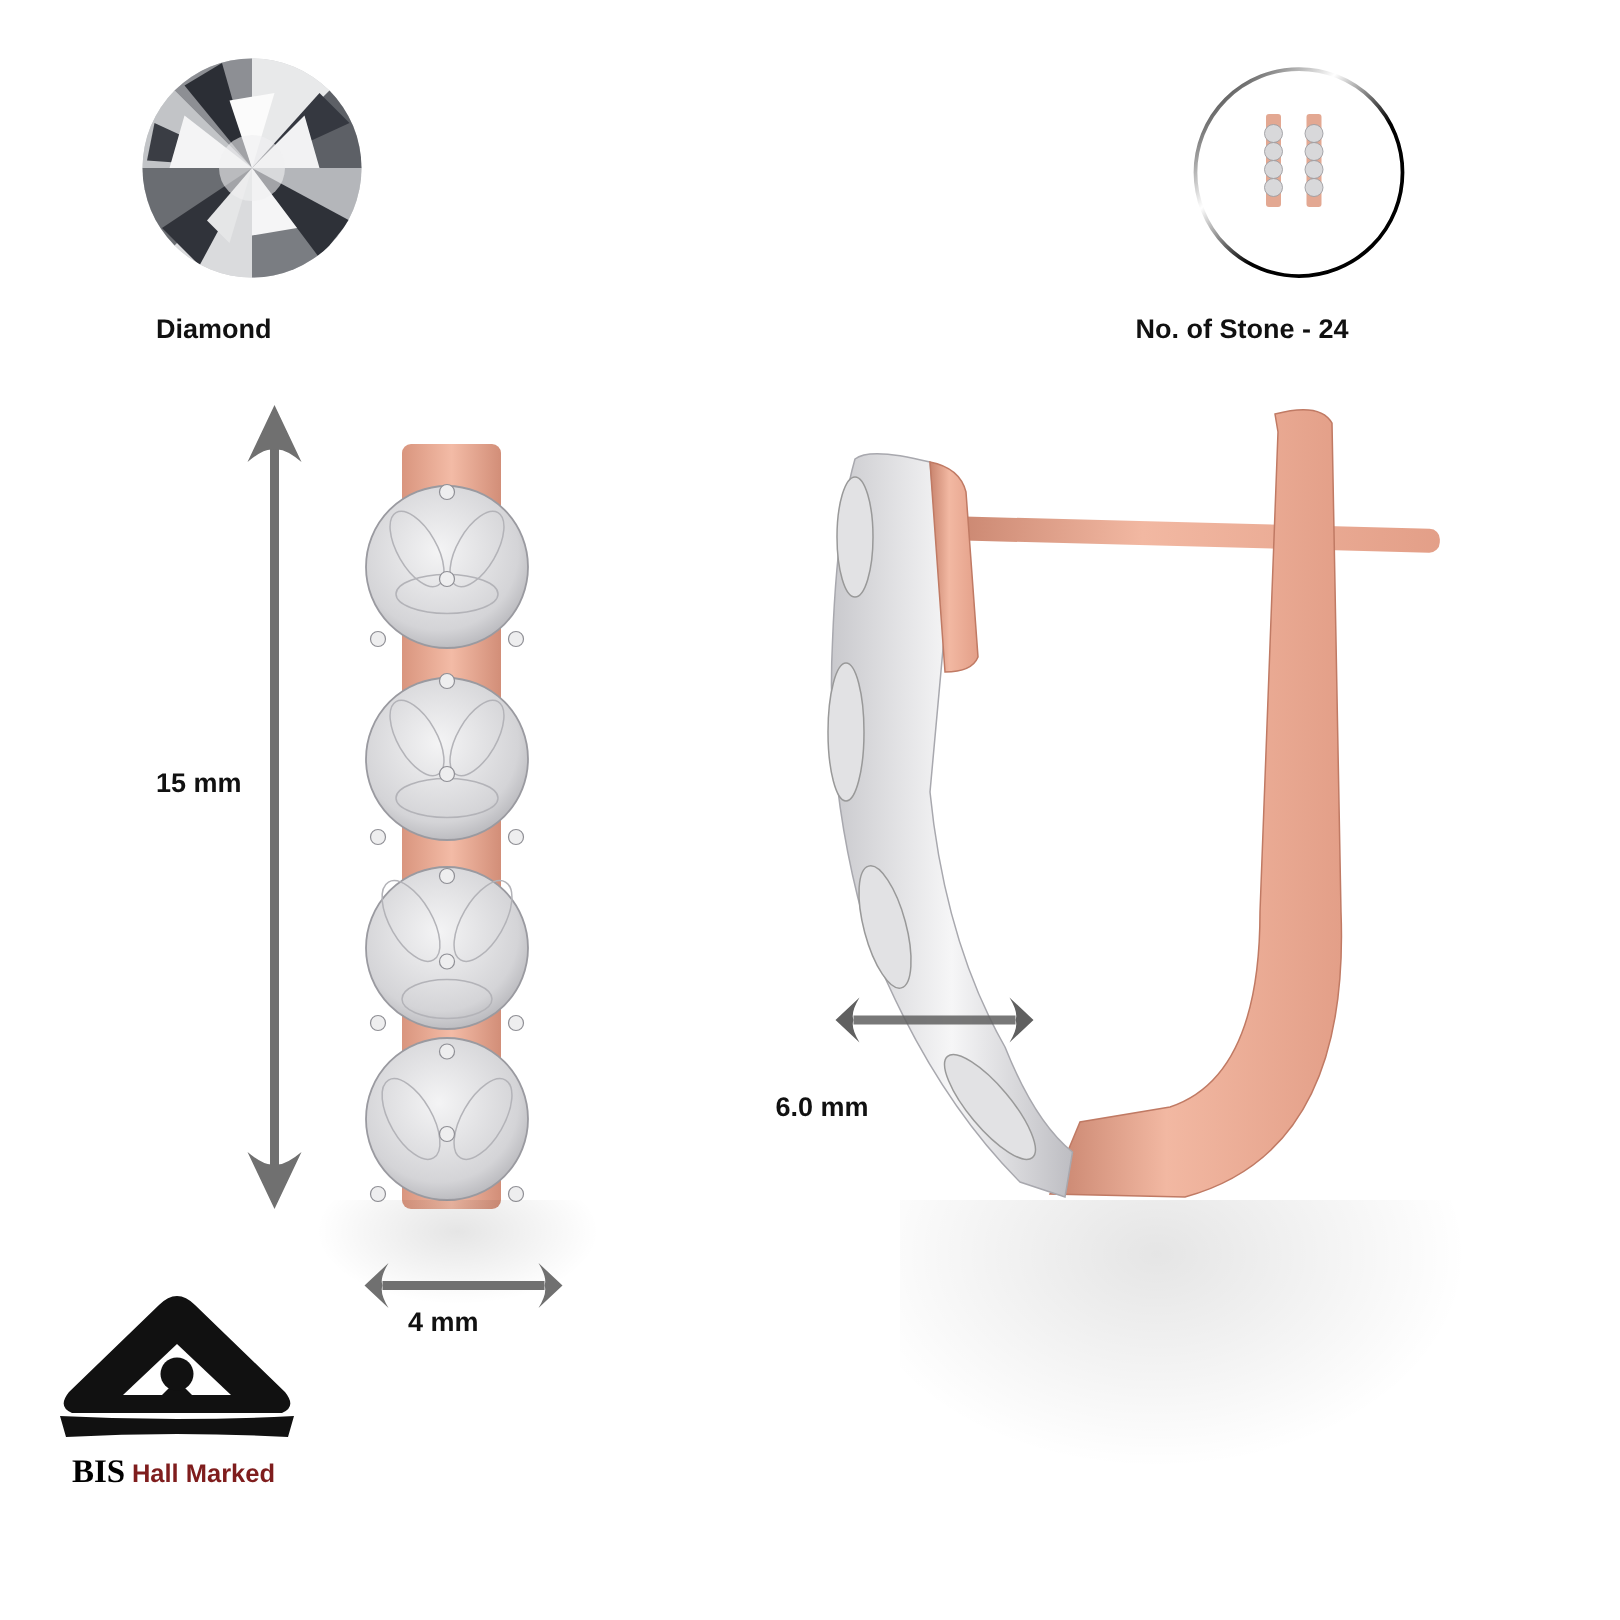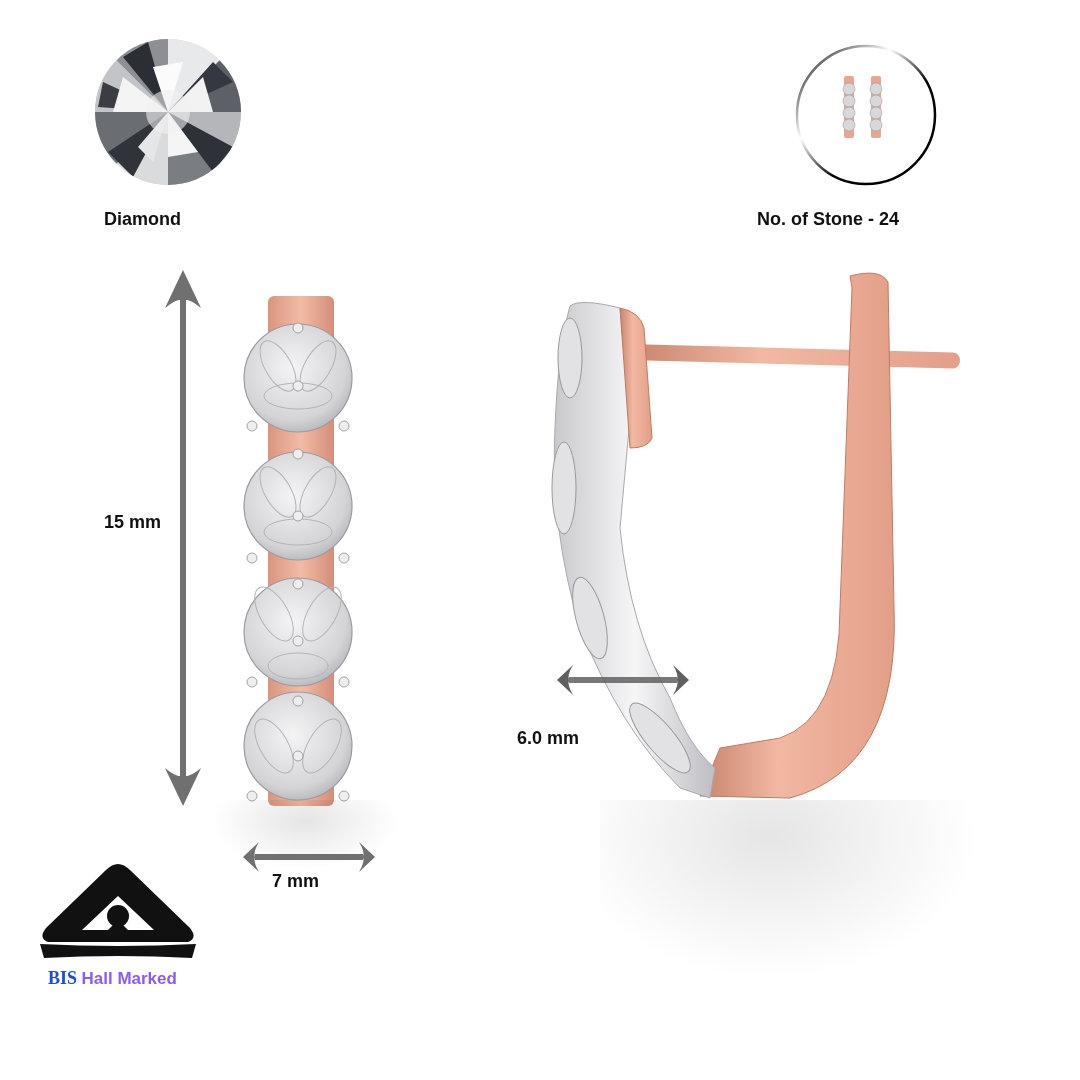--- a/index.html
+++ b/index.html
@@ -136,21 +136,21 @@
 </div>
 <div class="abs" style="left:210px; top:800px; width:190px; height:70px; background:radial-gradient(ellipse at 50% 30%, rgba(0,0,0,0.10), rgba(0,0,0,0) 70%);"></div>
 
 <div class="abs" style="left:241px; top:840px; width:136px; height:34px;">
   <svg width="136" height="34" viewBox="0 0 136 34">
     <rect x="14" y="14" width="108" height="6" fill="#707070"></rect>
     <path d="M2 17 L18 2 Q12 12 14 17 Q12 22 18 32 Z" fill="#707070"></path>
     <path d="M134 17 L118 2 Q124 12 122 17 Q124 22 118 32 Z" fill="#707070"></path>
   </svg>
 </div>
-<div class="abs label" style="left:272px; top:871px;">7 mm</div>
+<div class="abs label" style="left:272px; top:871px;">4 mm</div>
 
 <div class="abs" style="left:540px; top:268px; width:430px; height:540px;">
   <svg width="430" height="540" viewBox="0 0 430 540">
     <defs>
       <linearGradient id="rg2" x1="0" y1="0" x2="1" y2="0">
         <stop offset="0" stop-color="#c8846e"></stop>
         <stop offset="0.4" stop-color="#f2b8a2"></stop>
         <stop offset="1" stop-color="#e39f88"></stop>
       </linearGradient>
       <linearGradient id="wg2" x1="0" y1="0" x2="1" y2="0">
@@ -190,15 +190,15 @@
 <div class="abs" style="left:38px; top:862px; width:160px; height:110px;">
   <svg width="160" height="110" viewBox="0 0 160 110">
     <path d="M80 2 Q86 2 92 8 L152 66 Q160 76 150 80 L10 80 Q0 76 8 66 L68 8 Q74 2 80 2 Z" fill="#111"></path>
     <path d="M80 34 L116 68 L44 68 Z" fill="#fff"></path>
     <path d="M70 68 L80 58 L90 68 Z" fill="#111"></path>
     <circle cx="80" cy="54" r="11" fill="#111"></circle>
     <path d="M2 82 Q80 86 158 82 L154 96 Q80 92 6 96 Z" fill="#111"></path>
   </svg>
 </div>
 <div class="abs" style="left:48px; top:968px; white-space:nowrap;">
-  <span style="font-family:'Liberation Serif', serif; font-weight:bold; font-size:18px; color:#1d4ed8;">BIS</span>
-  <span style="font-family:'Liberation Sans', sans-serif; font-weight:bold; font-size:17px; color:#8b5cf6;">Hall Marked</span>
+  <span style="font-family:'Liberation Serif', serif; font-weight:bold; font-size:22px; color:#000000;">BIS</span>
+  <span style="font-family:'Liberation Sans', sans-serif; font-weight:bold; font-size:17px; color:#7f1d1d;">Hall Marked</span>
 </div>
 
 </body></html>

